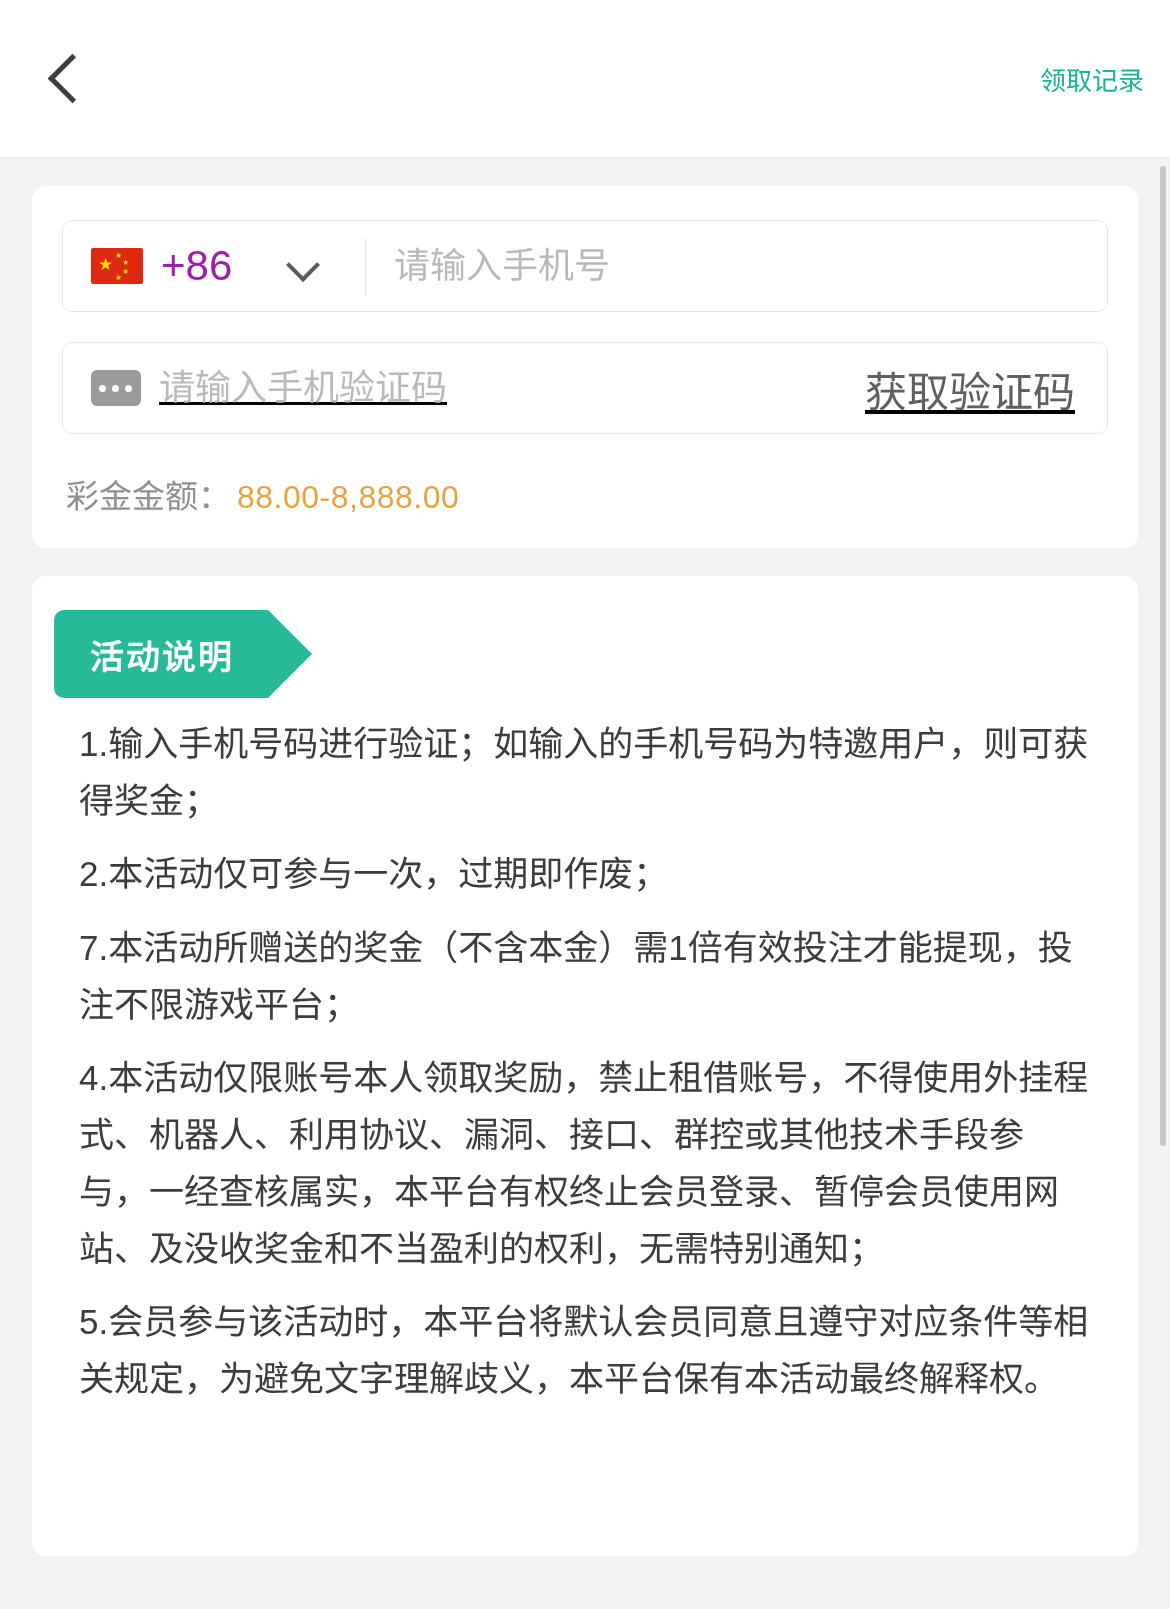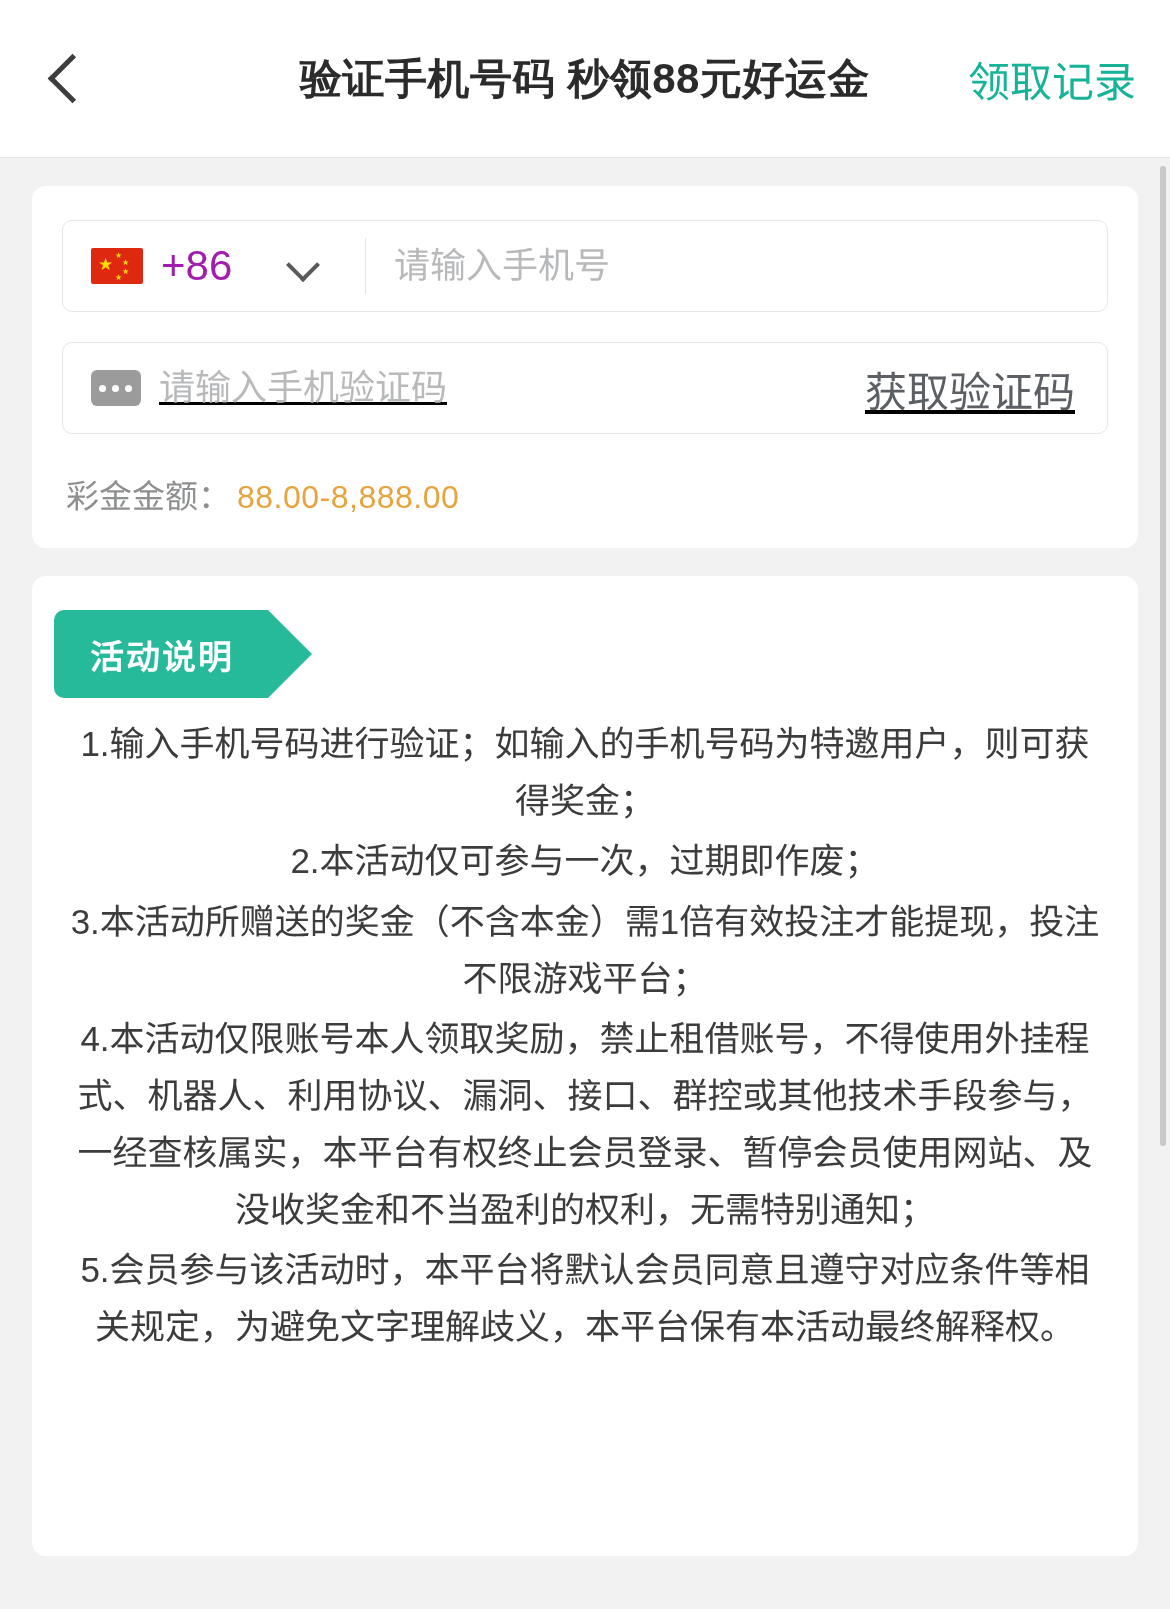--- a/index.html
+++ b/index.html
@@ -58,22 +58,22 @@
     right: 0;
     text-align: center;
     font-size: 42px;
     font-weight: bold;
     color: #2b2b2b;
     letter-spacing: 0.5px;
     pointer-events: none;
   }
   .header-action {
     position: absolute;
-    right: 34px;
-    font-size: 42px;
+    right: 26px;
+    font-size: 26px;
     color: #16b398;
     cursor: pointer;
   }
 
   
   .content {
     position: relative;
     padding: 28px 32px 0 32px;
     box-sizing: border-box;
     height: calc(1609px - 158px);
@@ -287,32 +287,31 @@
     border-bottom: 44px solid transparent;
     border-left: 44px solid #26b99a;
   }
 
   .rules-body {
     padding: 0 30px 0 30px;
     color: #3c3c3c;
     font-size: 35px;
     line-height: 1.62;
   }
-  .rule-line { margin: 4px; text-align: center; }
+  .rule-line { margin: 17px; }
 </style>
 </head>
 <body>
 
 <div class="page">
 
   <div class="header">
     <div class="back-btn">
       <span class="back-chevron"></span>
     </div>
-    <div class="header-title">验证手机号码 秒领88元好运金</div>
     <div class="header-action">领取记录</div>
   </div>
 
   <div class="content">
 
     <div class="scrollbar-track">
       <div class="scrollbar-thumb"></div>
     </div>
 
     <div class="card form-card">
@@ -353,20 +352,20 @@
     <div class="card rules-card">
       <div class="ribbon-wrap">
         <div class="ribbon">
           <span class="ribbon-text">活动说明</span>
           <span class="ribbon-arrow"></span>
         </div>
       </div>
       <div class="rules-body">
         <p class="rule-line">1.输入手机号码进行验证；如输入的手机号码为特邀用户，则可获得奖金；</p>
         <p class="rule-line">2.本活动仅可参与一次，过期即作废；</p>
-        <p class="rule-line">3.本活动所赠送的奖金（不含本金）需1倍有效投注才能提现，投注不限游戏平台；</p>
+        <p class="rule-line">7.本活动所赠送的奖金（不含本金）需1倍有效投注才能提现，投注不限游戏平台；</p>
         <p class="rule-line">4.本活动仅限账号本人领取奖励，禁止租借账号，不得使用外挂程式、机器人、利用协议、漏洞、接口、群控或其他技术手段参与，一经查核属实，本平台有权终止会员登录、暂停会员使用网站、及没收奖金和不当盈利的权利，无需特别通知；</p>
         <p class="rule-line">5.会员参与该活动时，本平台将默认会员同意且遵守对应条件等相关规定，为避免文字理解歧义，本平台保有本活动最终解释权。</p>
       </div>
     </div>
 
   </div>
 </div>
 
 </body></html>

